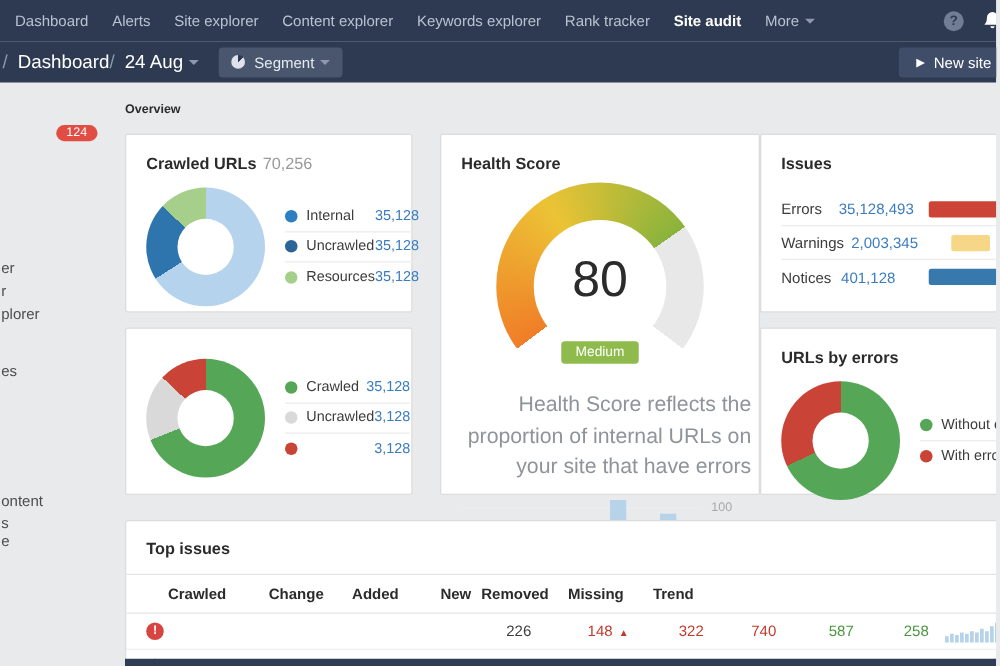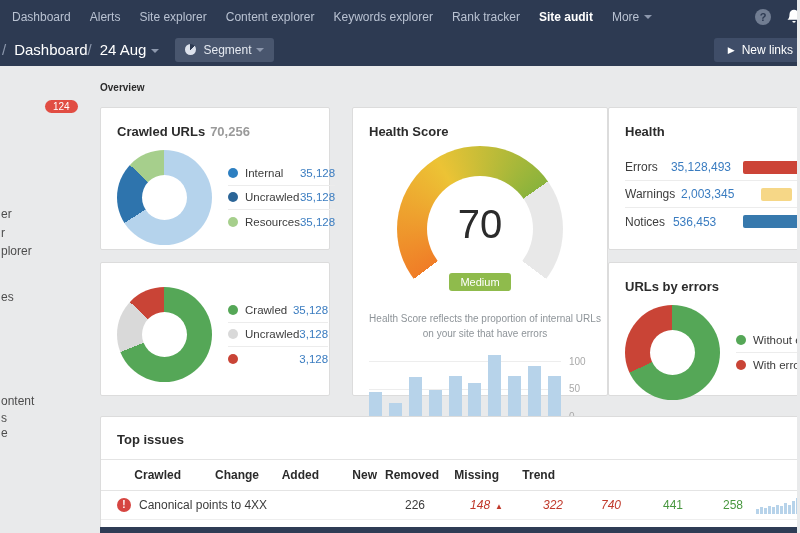--- a/index.html
+++ b/index.html
@@ -28,21 +28,21 @@
   
   .page { position:absolute; top:66px; left:0; right:0; bottom:0; background:#e9eaeb; overflow:hidden; }
   .sidebar-frag { position:absolute; left:1px; font-size:12px; color:#4d4d4d; cursor:pointer; }
   .frag-0 { top:141px; } .frag-1 { top:160px; } .frag-2 { top:178px; }
   .frag-3 { top:224px; } .frag-4 { top:328px; } .frag-5 { top:345px; } .frag-6 { top:360px; }
   .count-badge { position:absolute; left:45px; top:34px; background:#e14d43; color:#fff; font-size:10px; border-radius:8px; padding:1px 8px; }
   .page-title { position:absolute; left:100px; top:16px; font-size:10px; font-weight:bold; color:#2b2b2b; }
 
   .card { position:absolute; background:#ffffff; border:1px solid #dcdcdc; border-radius:2px; }
   .card-title { font-size:13px; font-weight:bold; color:#2b2b2b; }
-  .card-count { font-size:13px; color:#9a9a9a; font-weight:bold; margin-left:5px; }
+  .card-count { font-size:13px; color:#9a9a9a; font-weight:normal; margin-left:5px; }
 
   #card-crawled { left:100px; top:41px; width:230px; height:143px; padding:14px 16px; }
   #card-health  { left:352px; top:41px; width:256px; height:289px; padding:14px 16px; }
   #card-issues  { left:608px; top:41px; width:272px; height:143px; padding:14px 16px; }
   #card-found   { left:100px; top:196px; width:230px; height:134px; padding:14px 16px; }
   #card-urlerr  { left:608px; top:196px; width:272px; height:134px; padding:14px 16px; }
   #card-top     { left:100px; top:350px; width:716px; height:195px; }
 
   .donut-row { display:flex; align-items:center; margin-top:10px; }
   .donut { position:relative; width:95px; height:95px; border-radius:50%; flex:0 0 95px; }
@@ -54,21 +54,21 @@
   .legend-val { margin-left:auto; color:#3a7cc0; cursor:pointer; }
 
   
   .gauge-wrap { position:relative; height:166px; }
   .gauge { position:absolute; left:28px; top:6px; width:166px; height:166px; border-radius:50%;
     background:conic-gradient(from 233deg, #f07d27 0deg, #ecc335 95deg, #8ab33c 182deg, #e8e8e8 182deg 254deg, rgba(0,0,0,0) 254deg); }
   .gauge::after { content:""; position:absolute; inset:30px; background:#fff; border-radius:50%; }
   .gauge-score { position:absolute; left:0; right:0; top:62px; text-align:center; font-size:40px; color:#2b2b2b; z-index:2; }
   .gauge-badge { position:absolute; left:0; right:0; top:132px; text-align:center; z-index:2; }
   .gauge-badge span { background:#8fbb4c; color:#fff; font-size:11px; padding:3px 11px; border-radius:3px; }
-  .gauge-desc { margin:6px auto 0; width:232px; text-align:center; font-size:10px; line-height:1.45; color:#8e9499; }
+  .gauge-desc { margin:6px auto 0; width:232px; text-align:right; font-size:17px; line-height:1.45; color:#8e9499; }
 
   
   .trend-chart { position:relative; margin-top:12px; height:82px; }
   .plot { position:absolute; left:0; bottom:18px; width:192px; height:62px; }
   .gridline { position:absolute; left:0; right:0; height:1px; background:#ededed; }
   .gl-100 { bottom:55px; } .gl-50 { bottom:27px; } .gl-0 { bottom:0; }
   .bars { position:absolute; left:0; right:0; bottom:0; top:0; display:flex; justify-content:space-between; align-items:flex-end; }
   .bars .vbar { width:13px; background:#b7d3ea; }
   .ytick { position:absolute; left:200px; font-size:10px; color:#a9a9a9; }
   .yt-0 { bottom:13px; } .yt-1 { bottom:41px; } .yt-2 { bottom:68px; }
@@ -85,21 +85,21 @@
 
   
   .ti-head { padding:13px 16px 11px; border-bottom:1px solid #e4e4e4; }
   .trow { display:flex; align-items:center; height:29px; font-size:12px; color:#3c3c3c; border-bottom:1px solid #eeeeee; }
   .trow.thead { font-weight:bold; color:#2b2b2b; border-bottom:1px solid #e4e4e4; height:31px; }
   .td { text-align:right; white-space:nowrap; }
   .td.issue { flex:1; text-align:left; padding-left:16px; display:flex; align-items:center; }
   .td.c-crawled { width:80px; } .td.c-change { width:78px; } .td.c-added { width:60px; }
   .td.c-new { width:58px; } .td.c-removed { width:62px; } .td.c-missing { width:60px; }
   .td.c-trend { width:72px; padding-right:16px; display:flex; justify-content:flex-end; align-items:flex-end; }
-  .red-txt { color:#c0392b;font-style:italic; } .green-txt { color:#48973f; }
+  .red-txt { color:#c0392b; } .green-txt { color:#48973f; }
   .tri { font-size:8px; color:#c0392b; margin-left:5px; }
   .err-ico { width:14px; height:14px; border-radius:50%; background:#d64541; color:#fff; font-size:10px; font-weight:bold; line-height:14px; text-align:center; margin-right:8px; flex:0 0 14px; }
   .spark { display:flex; align-items:flex-end; gap:1px; height:17px; }
   .spark .vbar { width:3px; background:#b7d3ea; }
 
   .bottom-bar { position:absolute; left:100px; right:0; bottom:0; height:6px; background:#2e3c55; z-index:6; }
 </style>
 </head>
 <body>
 
@@ -128,21 +128,21 @@
     <span class="crumb">Dashboard</span>
     <span class="crumb crumb-sep">/</span>
     <span class="crumb"><span>24 Aug</span><span class="caret"></span></span>
     <div class="seg-btn">
       <span class="pie-ico"></span>
       <span>Segment</span>
       <span class="caret"></span>
     </div>
     <div class="newcrawl-btn">
       <span class="play-ico">▶</span>
-      <span>New links</span>
+      <span>New site</span>
     </div>
   </div>
 
   <div class="page">
 
     <span class="count-badge">124</span>
     <span class="sidebar-frag frag-0">er</span>
     <span class="sidebar-frag frag-1">r</span>
     <span class="sidebar-frag frag-2">plorer</span>
     <span class="sidebar-frag frag-3">es</span>
@@ -173,21 +173,21 @@
             <span class="legend-val">35,128</span>
           </div>
         </div>
       </div>
     </div>
 
     <div class="card" id="card-health">
       <div><span class="card-title">Health Score</span></div>
       <div class="gauge-wrap">
         <div class="gauge"></div>
-        <div class="gauge-score">70</div>
+        <div class="gauge-score">80</div>
         <div class="gauge-badge"><span>Medium</span></div>
       </div>
       <div class="gauge-desc">Health Score reflects the proportion of internal URLs on your site that have errors</div>
       <div class="trend-chart">
         <div class="plot">
           <div class="gridline gl-100"></div>
           <div class="gridline gl-50"></div>
           <div class="gridline gl-0"></div>
           <div class="bars">
               <div class="vbar" style="height: 24.75px;"></div>
@@ -204,35 +204,35 @@
         </div>
         <span class="ytick yt-2">100</span>
         <span class="ytick yt-1">50</span>
         <span class="ytick yt-0">0</span>
         <span class="xtick xt-0">19 Jul</span>
         <span class="xtick xt-1">19 Aug</span>
       </div>
     </div>
 
     <div class="card" id="card-issues">
-      <div><span class="card-title">Health</span></div>
+      <div><span class="card-title">Issues</span></div>
       <div class="issues-rows">
         <div class="issue-bar-row sep">
           <span class="ibr-label">Errors</span>
           <span class="ibr-val">35,128,493</span>
           <span class="hbar" style="background: rgb(204, 68, 55); width: 120px;"></span>
         </div>
         <div class="issue-bar-row sep">
           <span class="ibr-label">Warnings</span>
           <span class="ibr-val">2,003,345</span>
           <span class="hbar" style="background: rgb(246, 215, 135); width: 31px;"></span>
         </div>
         <div class="issue-bar-row">
           <span class="ibr-label">Notices</span>
-          <span class="ibr-val">536,453</span>
+          <span class="ibr-val">401,128</span>
           <span class="hbar" style="background: rgb(55, 121, 173); width: 120px;"></span>
         </div>
       </div>
     </div>
 
     <div class="card" id="card-found">
       <div class="donut-row">
         <div class="donut" style="background: conic-gradient(rgb(85, 167, 87) 0%, rgb(85, 167, 87) 69%, rgb(217, 217, 217) 69%, rgb(217, 217, 217) 87%, rgb(201, 68, 54) 87%, rgb(201, 68, 54) 100%);"></div>
         <div class="legend">
           <div class="legend-row sep">
@@ -277,27 +277,26 @@
         <div class="td c-change">Change</div>
         <div class="td c-added">Added</div>
         <div class="td c-new">New</div>
         <div class="td c-removed">Removed</div>
         <div class="td c-missing">Missing</div>
         <div class="td c-trend">Trend</div>
       </div>
       <div class="trow">
         <div class="td issue">
           <span class="err-ico">!</span>
-          <span>Canonical points to 4XX</span>
         </div>
         <div class="td c-crawled">226</div>
         <div class="td c-change red-txt"><span>148</span><span class="tri">▲</span></div>
         <div class="td c-added red-txt">322</div>
         <div class="td c-new red-txt">740</div>
-        <div class="td c-removed green-txt">441</div>
+        <div class="td c-removed green-txt">587</div>
         <div class="td c-missing green-txt">258</div>
         <div class="td c-trend">
             <div class="spark">
               <div class="vbar" style="height: 5px;"></div>
               <div class="vbar" style="height: 7px;"></div>
               <div class="vbar" style="height: 6px;"></div>
               <div class="vbar" style="height: 8px;"></div>
               <div class="vbar" style="height: 7px;"></div>
               <div class="vbar" style="height: 9px;"></div>
               <div class="vbar" style="height: 8px;"></div>

